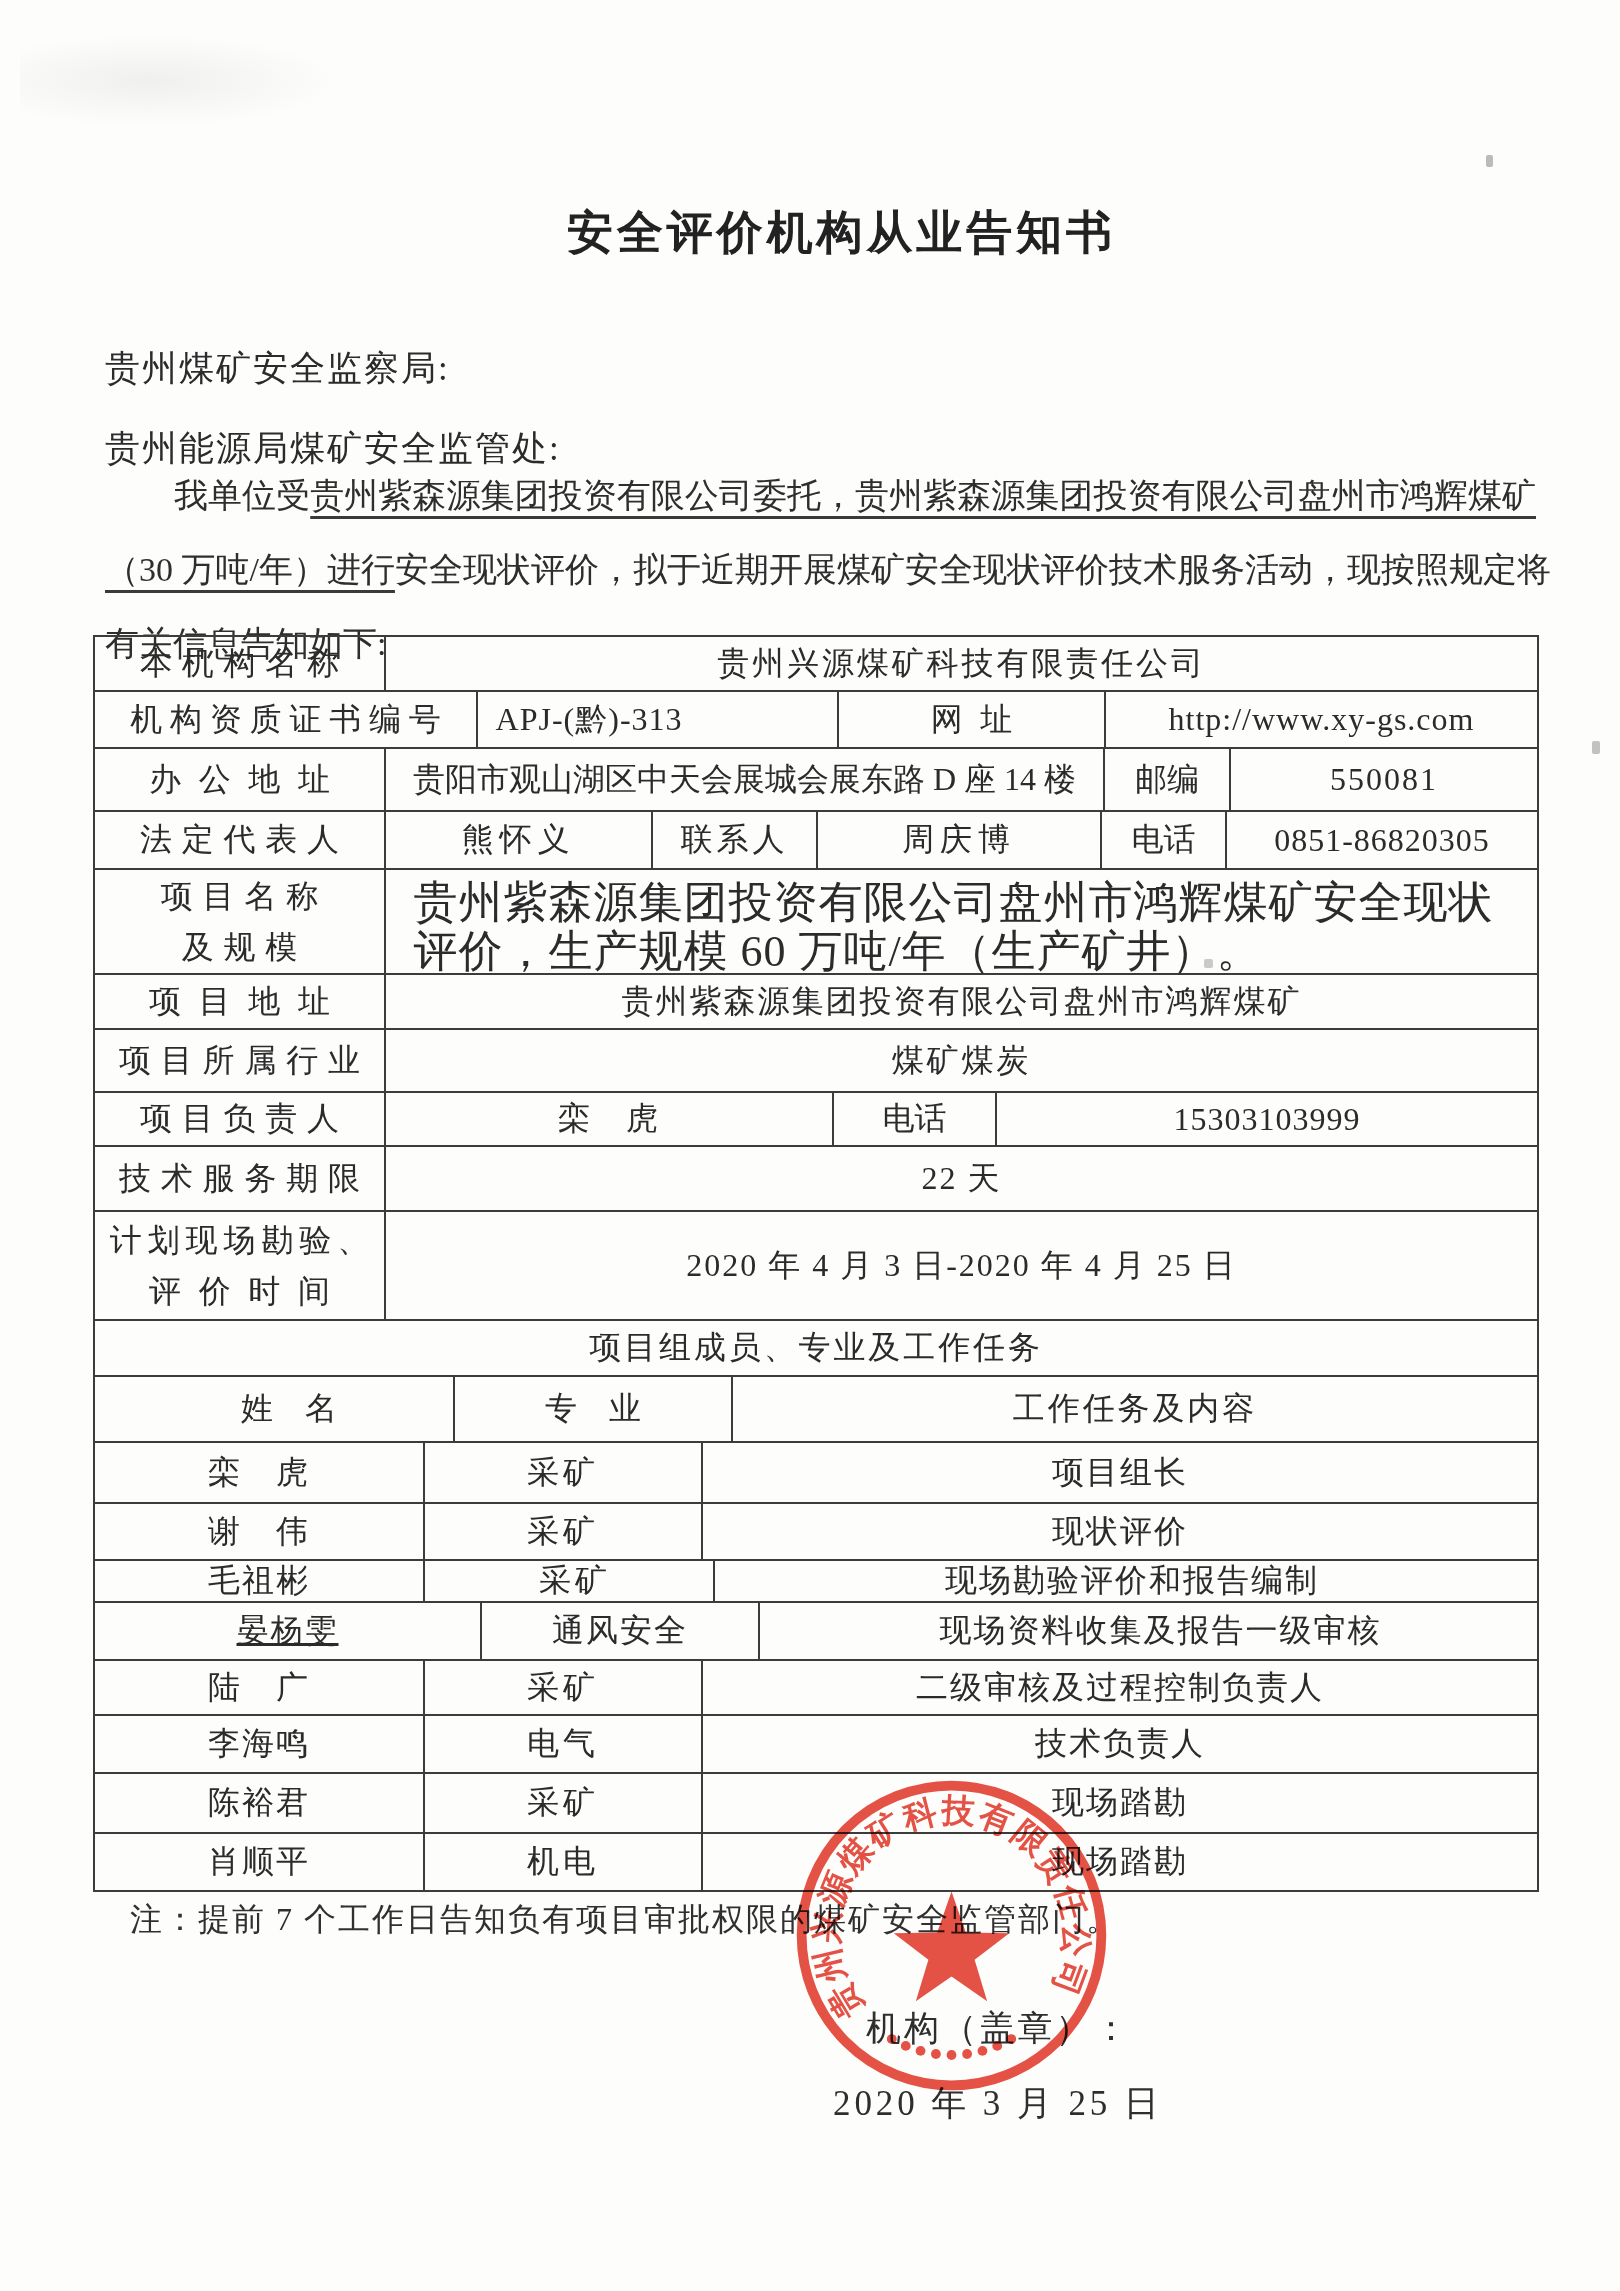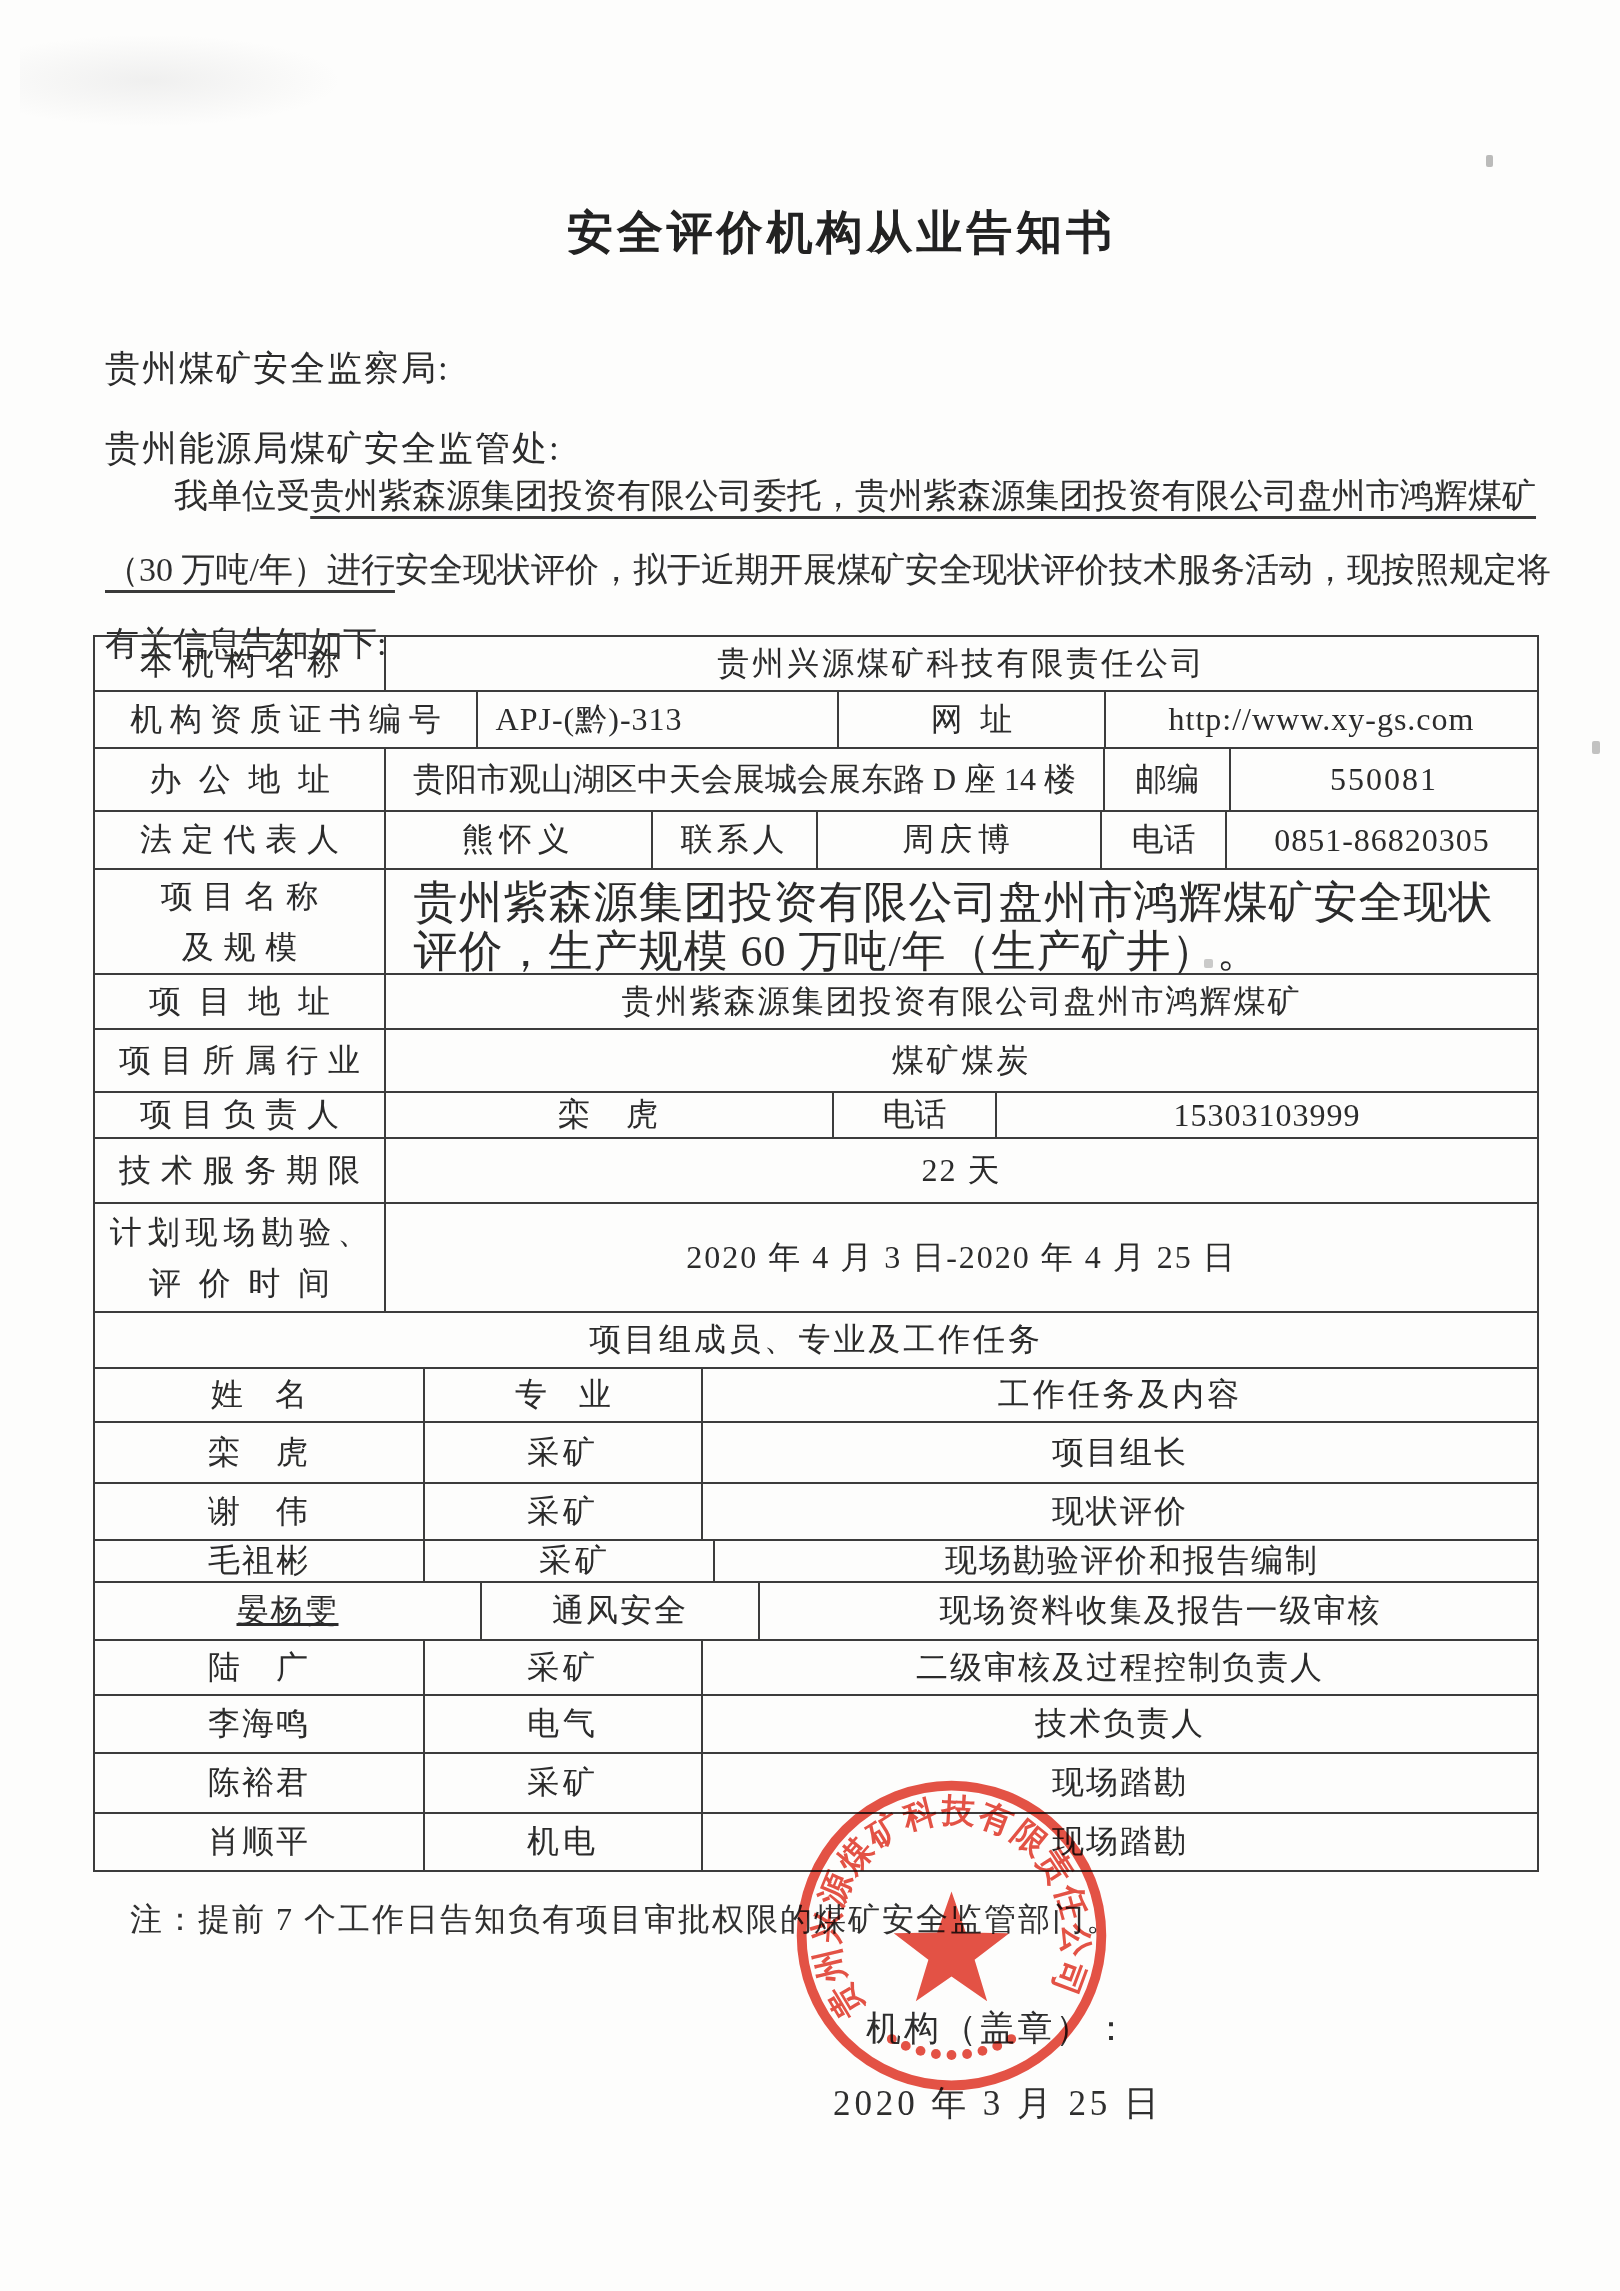--- a/index.html
+++ b/index.html
@@ -118,21 +118,21 @@
     <div class="tr" style="height:55px;">
       <div class="c w-label lbl4">项目地址</div>
       <div class="c" style="flex:1; letter-spacing:2px;">贵州紫森源集团投资有限公司盘州市鸿辉煤矿</div>
     </div>
 
     <div class="tr" style="height:63px;">
       <div class="c w-label lbl">项目所属行业</div>
       <div class="c" style="flex:1; letter-spacing:2.9px;">煤矿煤炭</div>
     </div>
 
-    <div class="tr" style="height:46px;">
+    <div class="tr" style="height:54px;">
       <div class="c w-label lbl">项目负责人</div>
       <div class="c" style="width:448px; letter-spacing:2px;">栾　虎</div>
       <div class="c" style="width:163px;">电话</div>
       <div class="c" style="flex:1; letter-spacing:1px;">15303103999</div>
     </div>
 
     <div class="tr" style="height:65px;">
       <div class="c w-label lbl">技术服务期限</div>
       <div class="c" style="flex:1; letter-spacing:2px;">22 天</div>
     </div>
@@ -142,21 +142,21 @@
         <span style="letter-spacing:5.9px; text-indent:5.9px;">计划现场勘验、</span>
         <span class="lbl4">评价时间</span>
       </div>
       <div class="c" style="flex:1; letter-spacing:2px;">2020 年 4 月 3 日-2020 年 4 月 25 日</div>
     </div>
 
     <div class="tr" style="height:56px;">
       <div class="c team-head" style="flex:1;">项目组成员、专业及工作任务</div>
     </div>
 
-    <div class="tr" style="height:54px;">
+    <div class="tr" style="height:66px;padding-left:30px;">
       <div class="c" style="width:330px;">姓　名</div>
       <div class="c" style="width:278px;">专　业</div>
       <div class="c" style="flex:1; letter-spacing:2.9px;">工作任务及内容</div>
     </div>
 
     <div class="tr" style="height:61px;">
       <div class="c" style="width:330px; letter-spacing:2px;">栾　虎</div>
       <div class="c" style="width:278px; letter-spacing:3.9px;">采矿</div>
       <div class="c" style="flex:1; letter-spacing:2px;">项目组长</div>
     </div>

